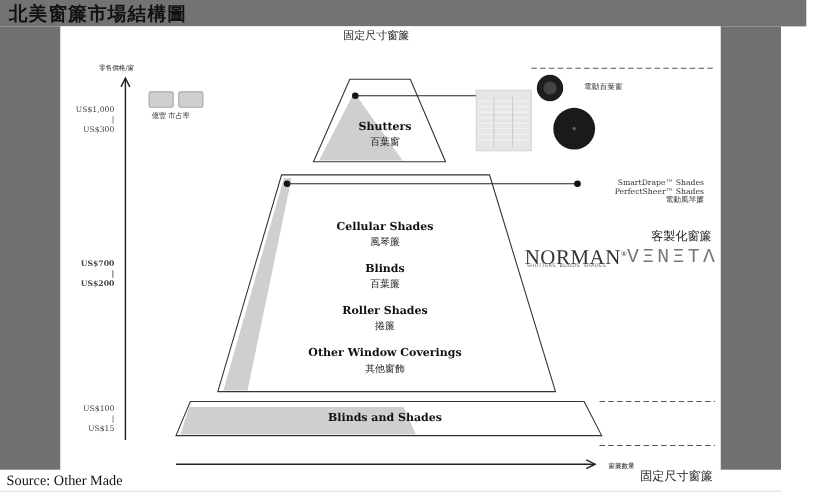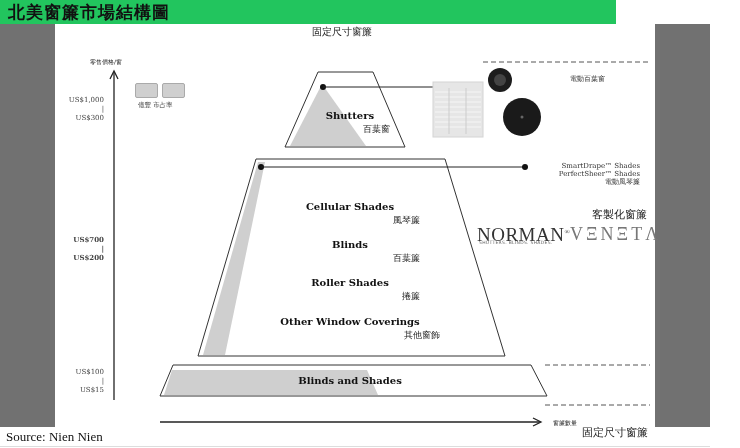--- a/index.html
+++ b/index.html
@@ -1,36 +1,36 @@
 <!DOCTYPE html>
 <html><head>
 <meta charset="utf-8">
 <style>
   html, body { margin:0; padding:0; background:#ffffff; }
   body { width:740px; height:448px; position:relative; overflow:hidden; font-family:"DejaVu Sans", sans-serif; }
-  .title-bar { position:absolute; left:0; top:0; width:616px; height:24px; background:#22c55e; }
+  .title-bar { position:absolute; left:0; top:0; width:733px; height:24px; background:#737373; }
   .title-text { position:absolute; left:8px; top:1px; font-size:17px; font-weight:bold; color:#111; letter-spacing:1px; font-family:"DejaVu Serif", serif; }
   .side-left { position:absolute; left:0; top:24px; width:55px; height:403px; background:#717171; }
   .side-right { position:absolute; left:655px; top:24px; width:55px; height:403px; background:#717171; }
   .canvas { position:absolute; left:55px; top:24px; width:600px; height:403px; background:#fff; }
   .diagram-title { position:absolute; left:312px; top:25px; font-size:10px; color:#222; }
   svg.main { position:absolute; left:0; top:0; }
   .price-label { position:absolute; font-family:"DejaVu Serif", serif; font-size:7px; color:#444; text-align:right; line-height:9px; width:48px; }
   .axis-y-label { position:absolute; left:90px; top:58px; font-size:6px; color:#222; }
   .axis-x-label { position:absolute; left:553px; top:419px; font-size:6px; color:#222; }
   .legend-swatch { position:absolute; width:21px; height:13px; background:#cfcfcf; border:1px solid #aaa; border-radius:2px; }
   .legend-text { position:absolute; left:138px; top:101px; font-size:6.5px; color:#333;text-align:center; }
   .seg-label { position:absolute; font-family:"DejaVu Serif", serif; font-weight:bold; font-size:10px; color:#111; text-align:center; white-space:nowrap; }
-  .seg-sub { position:absolute; font-size:9px; color:#222; text-align:right; white-space:nowrap; }
+  .seg-sub { position:absolute; font-size:9px; color:#222; text-align:center; white-space:nowrap; }
   .right-note { position:absolute; font-size:7px; color:#333; text-align:right; white-space:nowrap; font-family:"DejaVu Serif", serif; line-height:8.5px; }
   .cat-label { position:absolute; font-size:11px; color:#222; font-weight:normal; white-space:nowrap; }
   .norman { position:absolute; left:477px; top:224px; font-family:"Liberation Serif", serif; font-size:19px; color:#333; letter-spacing:0.5px; }
   .norman sup { font-size:7px; }
   .norman-sub { position:absolute; left:479px; top:240px; font-size:4.5px; color:#666; letter-spacing:0.3px; }
-  .veneta { position:absolute; left:570px; top:224px; font-family:Liberation Serif, serif; font-size:18px; color:#777; letter-spacing:3px; }
+  .veneta { position:absolute; left:570px; top:224px; font-family:Liberation Mono, monospace; font-size:18px; color:#777; letter-spacing:3px; }
   .source { position:absolute; left:6px; top:429px; font-family:"Liberation Serif", serif; font-size:13px; color:#111; }
   .bottom-line { position:absolute; left:0; top:446px; width:710px; height:1px; background:#ddd; }
 </style>
 </head>
 <body>
 
 <div class="title-bar">
   <div class="title-text">北美窗簾市場結構圖</div>
 </div>
 <div class="side-left"></div>
@@ -115,26 +115,26 @@
 <div class="seg-sub" style="left:280px;top:214px;width:140px;">風琴簾</div>
 <div class="seg-label" style="left:280px;top:239px;width:140px;">Blinds</div>
 <div class="seg-sub" style="left:280px;top:252px;width:140px;">百葉簾</div>
 <div class="seg-label" style="left:280px;top:277px;width:140px;">Roller Shades</div>
 <div class="seg-sub" style="left:280px;top:290px;width:140px;">捲簾</div>
 <div class="seg-label" style="left:260px;top:316px;width:180px;">Other Window Coverings</div>
 <div class="seg-sub" style="left:260px;top:329px;width:180px;">其他窗飾</div>
 
 <div class="seg-label" style="left:280px;top:375px;width:140px;">Blinds and Shades</div>
 
-<div class="right-note" style="left:531px;top:75px;font-family:'DejaVu Sans',sans-serif;margin-left:39px;">電動百葉窗</div>
+<div class="right-note" style="left:531px;top:75px;font-family:'DejaVu Sans',sans-serif;">電動百葉窗</div>
 <div class="right-note" style="right:100px;top:162px;">SmartDrape™ Shades</div>
 <div class="right-note" style="right:100px;top:170px;">PerfectSheer™ Shades</div>
 <div class="right-note" style="right:100px;top:178px;font-family:'DejaVu Sans',sans-serif;">電動風琴簾</div>
 
 <div class="cat-label" style="left:592px;top:207px;">客製化窗簾</div>
 <div class="cat-label" style="left:582px;top:377px;margin-top:48px;">固定尺寸窗簾</div>
 
 <div class="norman"><span>NORMAN</span><sup>®</sup></div>
 <div class="norman-sub">SHUTTERS. BLINDS. SHADES.</div>
 <div class="veneta">VΞNΞTΛ</div>
 
-<div class="source">Source: Nien Nien</div>
+<div class="source">Source: Other Made</div>
 <div class="bottom-line"></div>
 
 </body></html>

